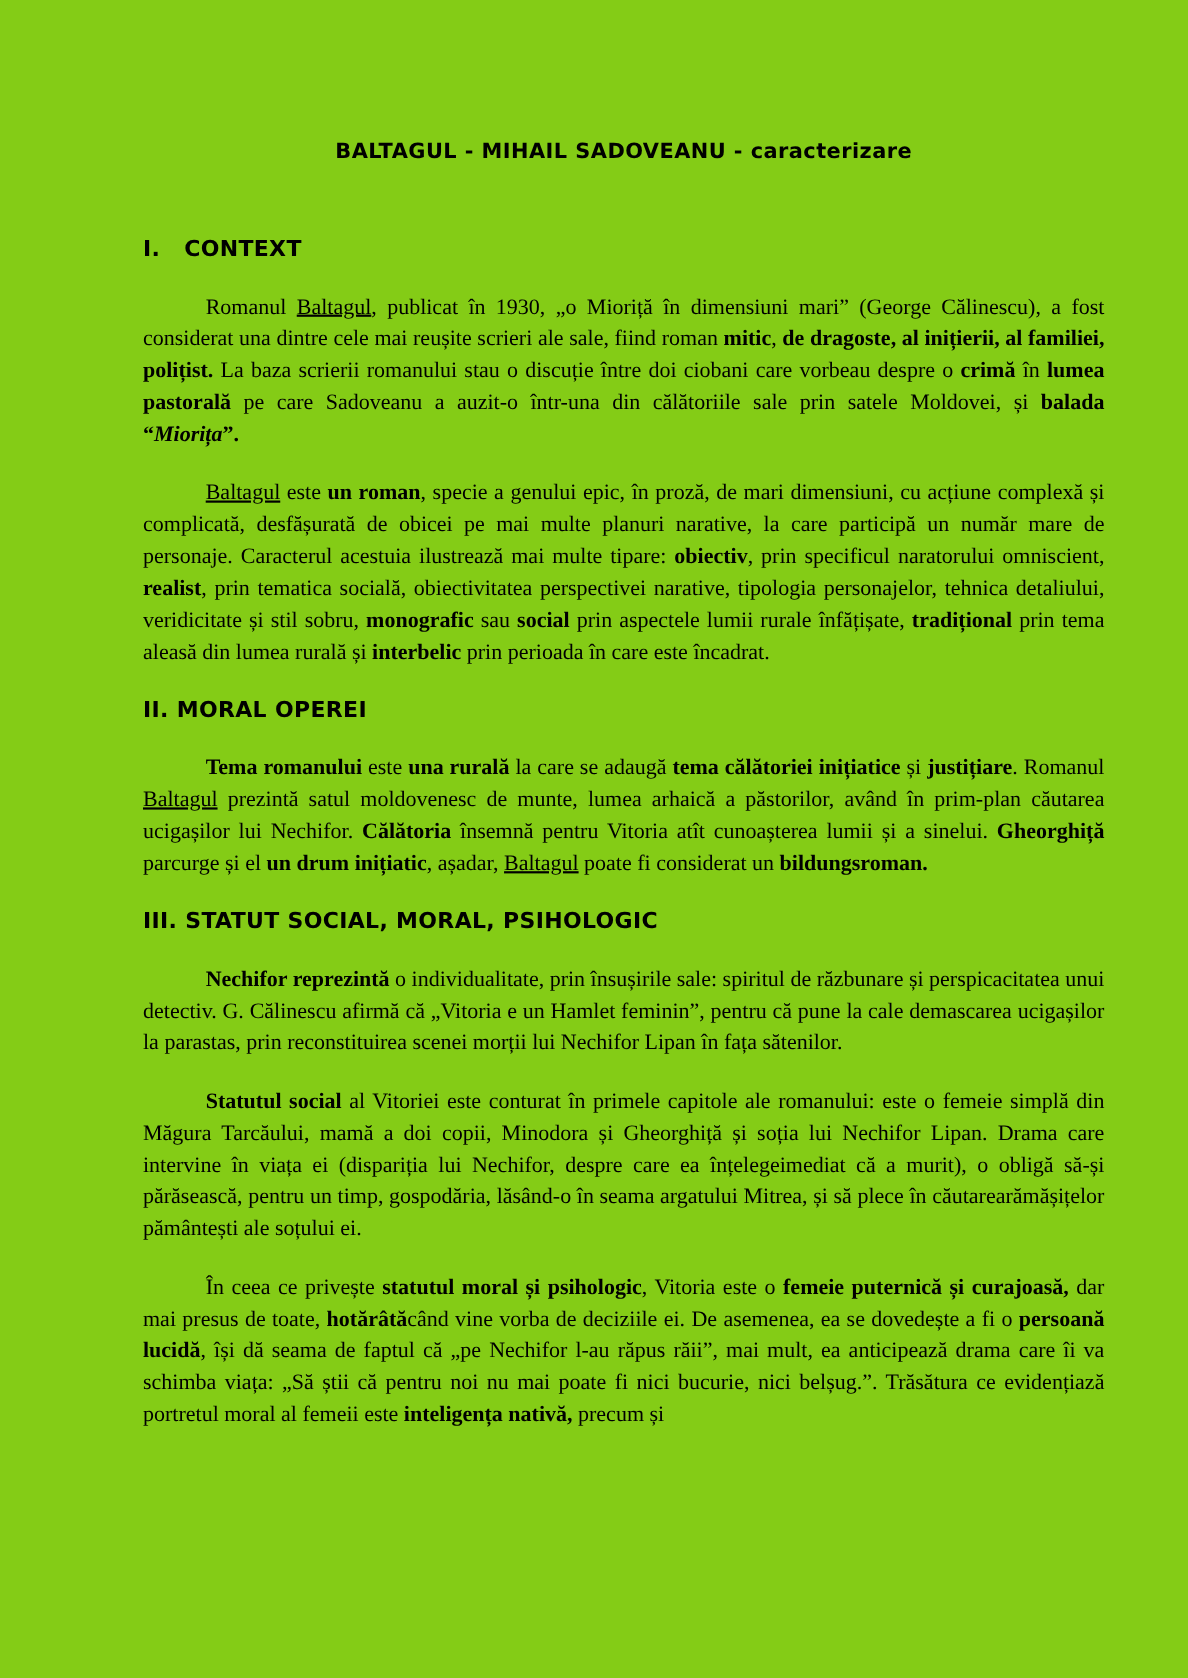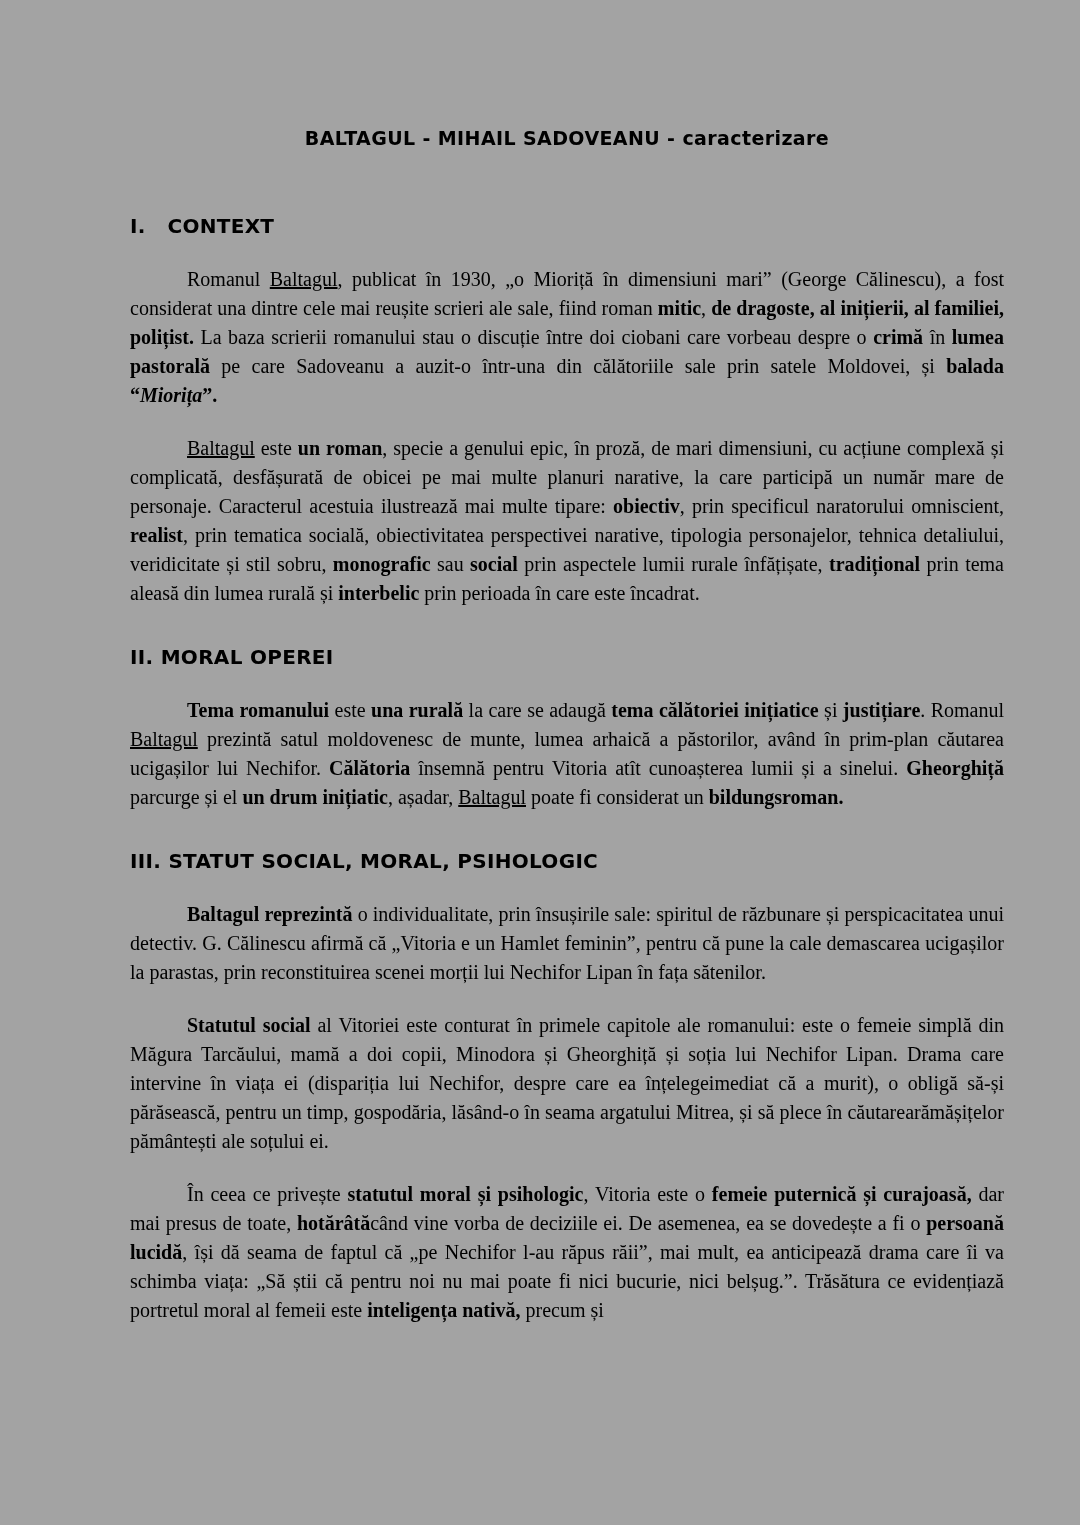--- a/index.html
+++ b/index.html
@@ -5,21 +5,21 @@
   html, body {
     margin: 0;
     padding: 0;
     background: #ffffff;
   }
   .page {
     width: 1080px;
     min-height: 1525px;
     box-sizing: border-box;
     padding: 126px 76px 60px 130px;
-    background: #a3a3a3;
+    background: #84cc16;
     color: #000000;
     font-family: "Liberation Serif", "DejaVu Serif", serif;
     font-size: 20px;
     line-height: 29px;
   }
   .doc-title {
     font-family: "DejaVu Sans", "Liberation Sans", sans-serif;
     font-weight: bold;
     font-size: 19px;
     line-height: 25px;
@@ -29,21 +29,21 @@
     margin: 0 0 62px 0;
   }
   section { margin: 0; }
   .heading {
     font-family: "DejaVu Sans", "Liberation Sans", sans-serif;
     font-weight: bold;
     font-size: 20px;
     line-height: 26px;
     letter-spacing: 0.3px;
     white-space: pre-wrap;
-    margin: 36px 0 26px 0;
+    margin: 24px 0 26px 0;
   }
   .para {
     margin: 0 0 24px 0;
     text-align: justify;
     text-indent: 57px;
   }
   .para span { white-space: normal; }
 </style>
 </head>
 <body>
@@ -58,18 +58,18 @@
     <p class="para"><span style="text-decoration: underline;">Baltagul</span><span> este </span><span style="font-weight: bold;">un roman</span><span>, specie a genului epic, în proză, de mari dimensiuni, cu acțiune complexă și complicată, desfășurată de obicei pe mai multe planuri narative, la care participă un număr mare de personaje. Caracterul acestuia ilustrează mai multe tipare: </span><span style="font-weight: bold;">obiectiv</span><span>, prin specificul naratorului omniscient, </span><span style="font-weight: bold;">realist</span><span>, prin tematica socială, obiectivitatea perspectivei narative, tipologia personajelor, tehnica detaliului, veridicitate și stil sobru, </span><span style="font-weight: bold;">monografic</span><span> sau </span><span style="font-weight: bold;">social</span><span> prin aspectele lumii rurale înfățișate, </span><span style="font-weight: bold;">tradițional</span><span> prin tema aleasă din lumea rurală și </span><span style="font-weight: bold;">interbelic</span><span> prin perioada în care este încadrat.</span></p>
   </section>
 
   <section>
     <h2 class="heading">II. MORAL OPEREI</h2>
     <p class="para"><span style="font-weight: bold;">Tema romanului</span><span> este </span><span style="font-weight: bold;">una rurală</span><span> la care se adaugă </span><span style="font-weight: bold;">tema călătoriei inițiatice</span><span> și </span><span style="font-weight: bold;">justițiare</span><span>. Romanul </span><span style="text-decoration: underline;">Baltagul</span><span> prezintă satul moldovenesc de munte, lumea arhaică a păstorilor, având în prim-plan căutarea ucigașilor lui Nechifor. </span><span style="font-weight: bold;">Călătoria</span><span> însemnă pentru Vitoria atît cunoașterea lumii și a sinelui. </span><span style="font-weight: bold;">Gheorghiță</span><span> parcurge și el </span><span style="font-weight: bold;">un drum inițiatic</span><span>, așadar, </span><span style="text-decoration: underline;">Baltagul</span><span> poate fi considerat un </span><span style="font-weight: bold;">bildungsroman.</span></p>
   </section>
 
   <section>
     <h2 class="heading">III. STATUT SOCIAL, MORAL, PSIHOLOGIC</h2>
-    <p class="para"><span style="font-weight: bold;">Baltagul reprezintă</span><span> o individualitate, prin însușirile sale: spiritul de răzbunare și perspicacitatea unui detectiv. G. Călinescu afirmă că „Vitoria e un Hamlet feminin”, pentru că pune la cale demascarea ucigașilor la parastas, prin reconstituirea scenei morții lui Nechifor Lipan în fața sătenilor.</span></p>
+    <p class="para"><span style="font-weight: bold;">Nechifor reprezintă</span><span> o individualitate, prin însușirile sale: spiritul de răzbunare și perspicacitatea unui detectiv. G. Călinescu afirmă că „Vitoria e un Hamlet feminin”, pentru că pune la cale demascarea ucigașilor la parastas, prin reconstituirea scenei morții lui Nechifor Lipan în fața sătenilor.</span></p>
     <p class="para"><span style="font-weight: bold;">Statutul social</span><span> al Vitoriei este conturat în primele capitole ale romanului: este o femeie simplă din Măgura Tarcăului, mamă a doi copii, Minodora și Gheorghiță și soția lui Nechifor Lipan. Drama care intervine în viața ei (dispariția lui Nechifor, despre care ea înțelegeimediat că a murit), o obligă să-și părăsească, pentru un timp, gospodăria, lăsând-o în seama argatului Mitrea, și să plece în căutarearămășițelor pământești ale soțului ei.</span></p>
     <p class="para"><span>În ceea ce privește </span><span style="font-weight: bold;">statutul moral și psihologic</span><span>, Vitoria este o </span><span style="font-weight: bold;">femeie puternică și curajoasă,</span><span> dar mai presus de toate, </span><span style="font-weight: bold;">hotărâtă</span><span>când vine vorba de deciziile ei. De asemenea, ea se dovedește a fi o </span><span style="font-weight: bold;">persoană lucidă</span><span>, își dă seama de faptul că „pe Nechifor l-au răpus răii”, mai mult, ea anticipează drama care îi va schimba viața: „Să știi că pentru noi nu mai poate fi nici bucurie, nici belșug.”. Trăsătura ce evidențiază portretul moral al femeii este </span><span style="font-weight: bold;">inteligența nativă,</span><span> precum și</span></p>
   </section>
 
 </div>
 
 </body></html>

